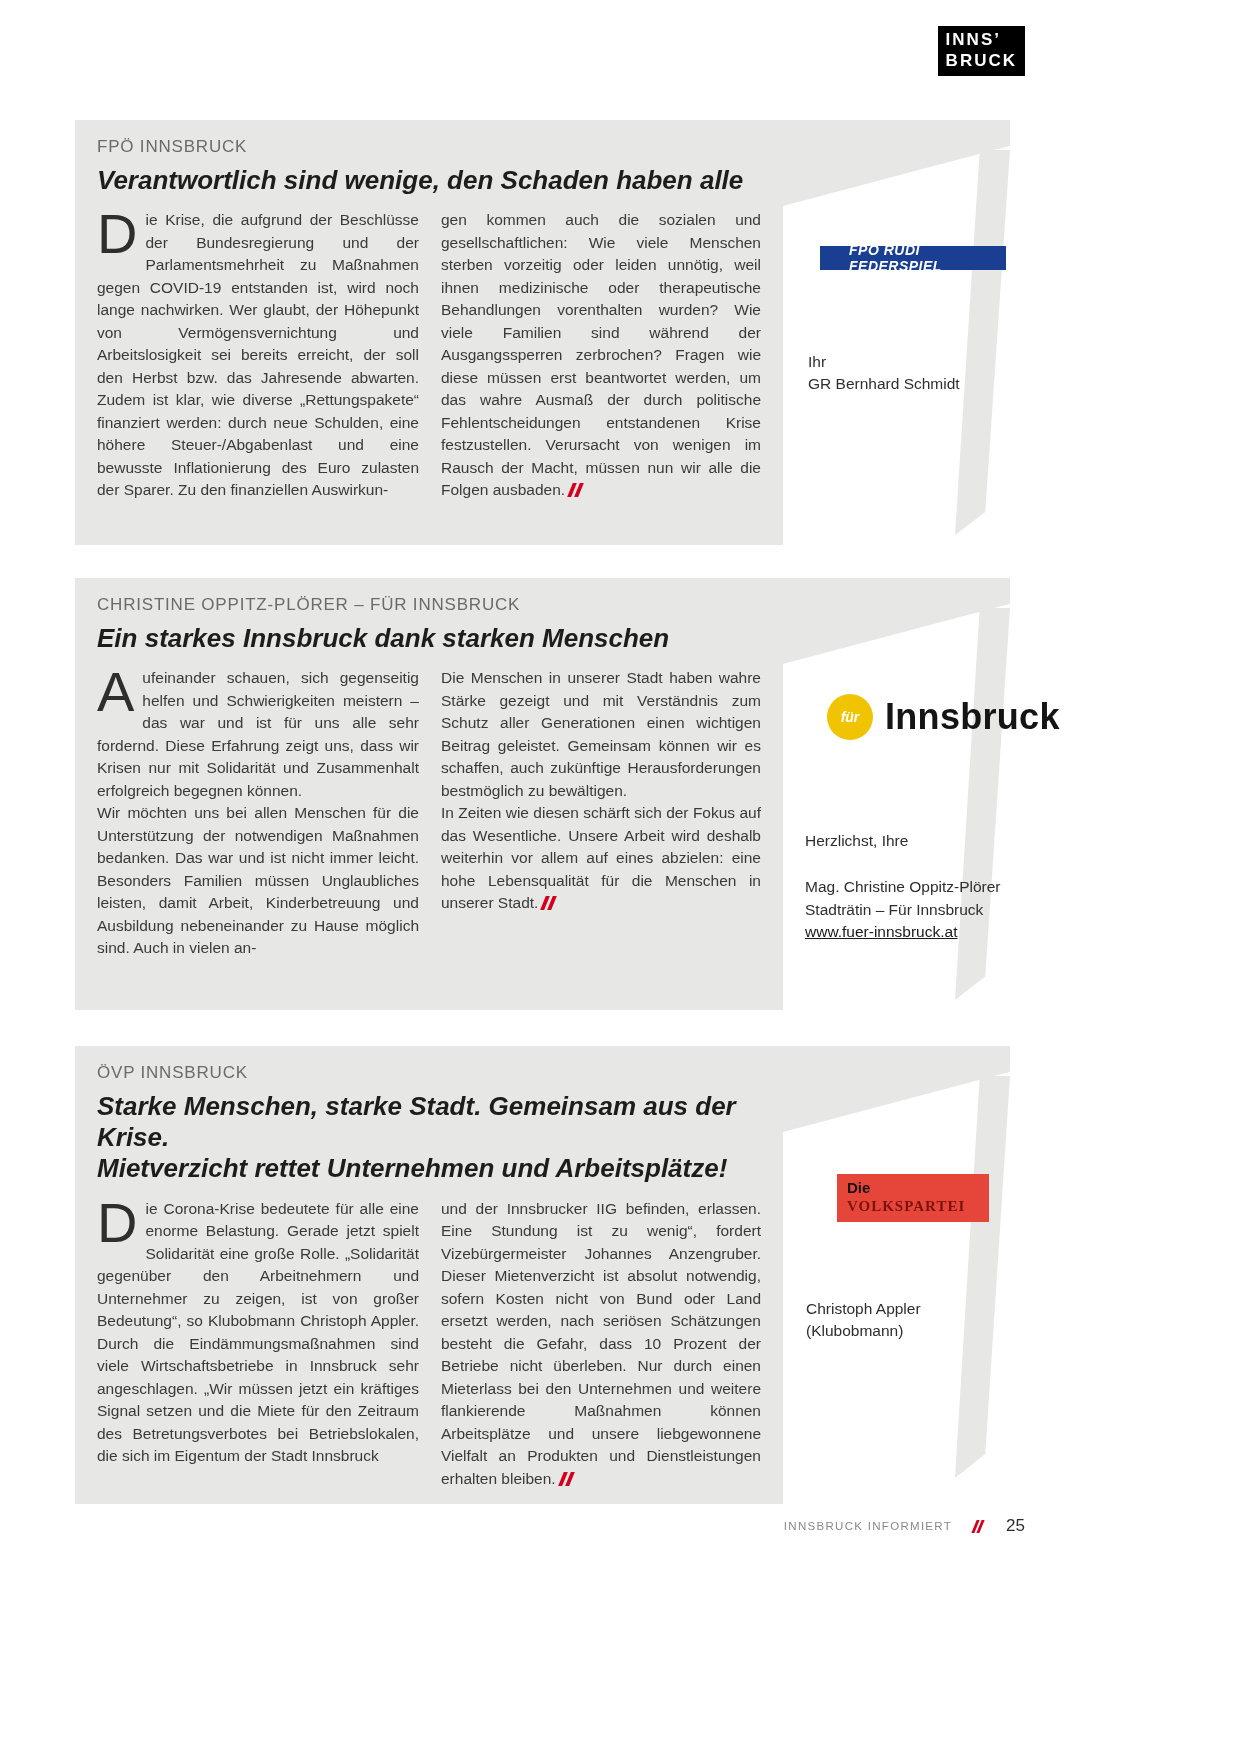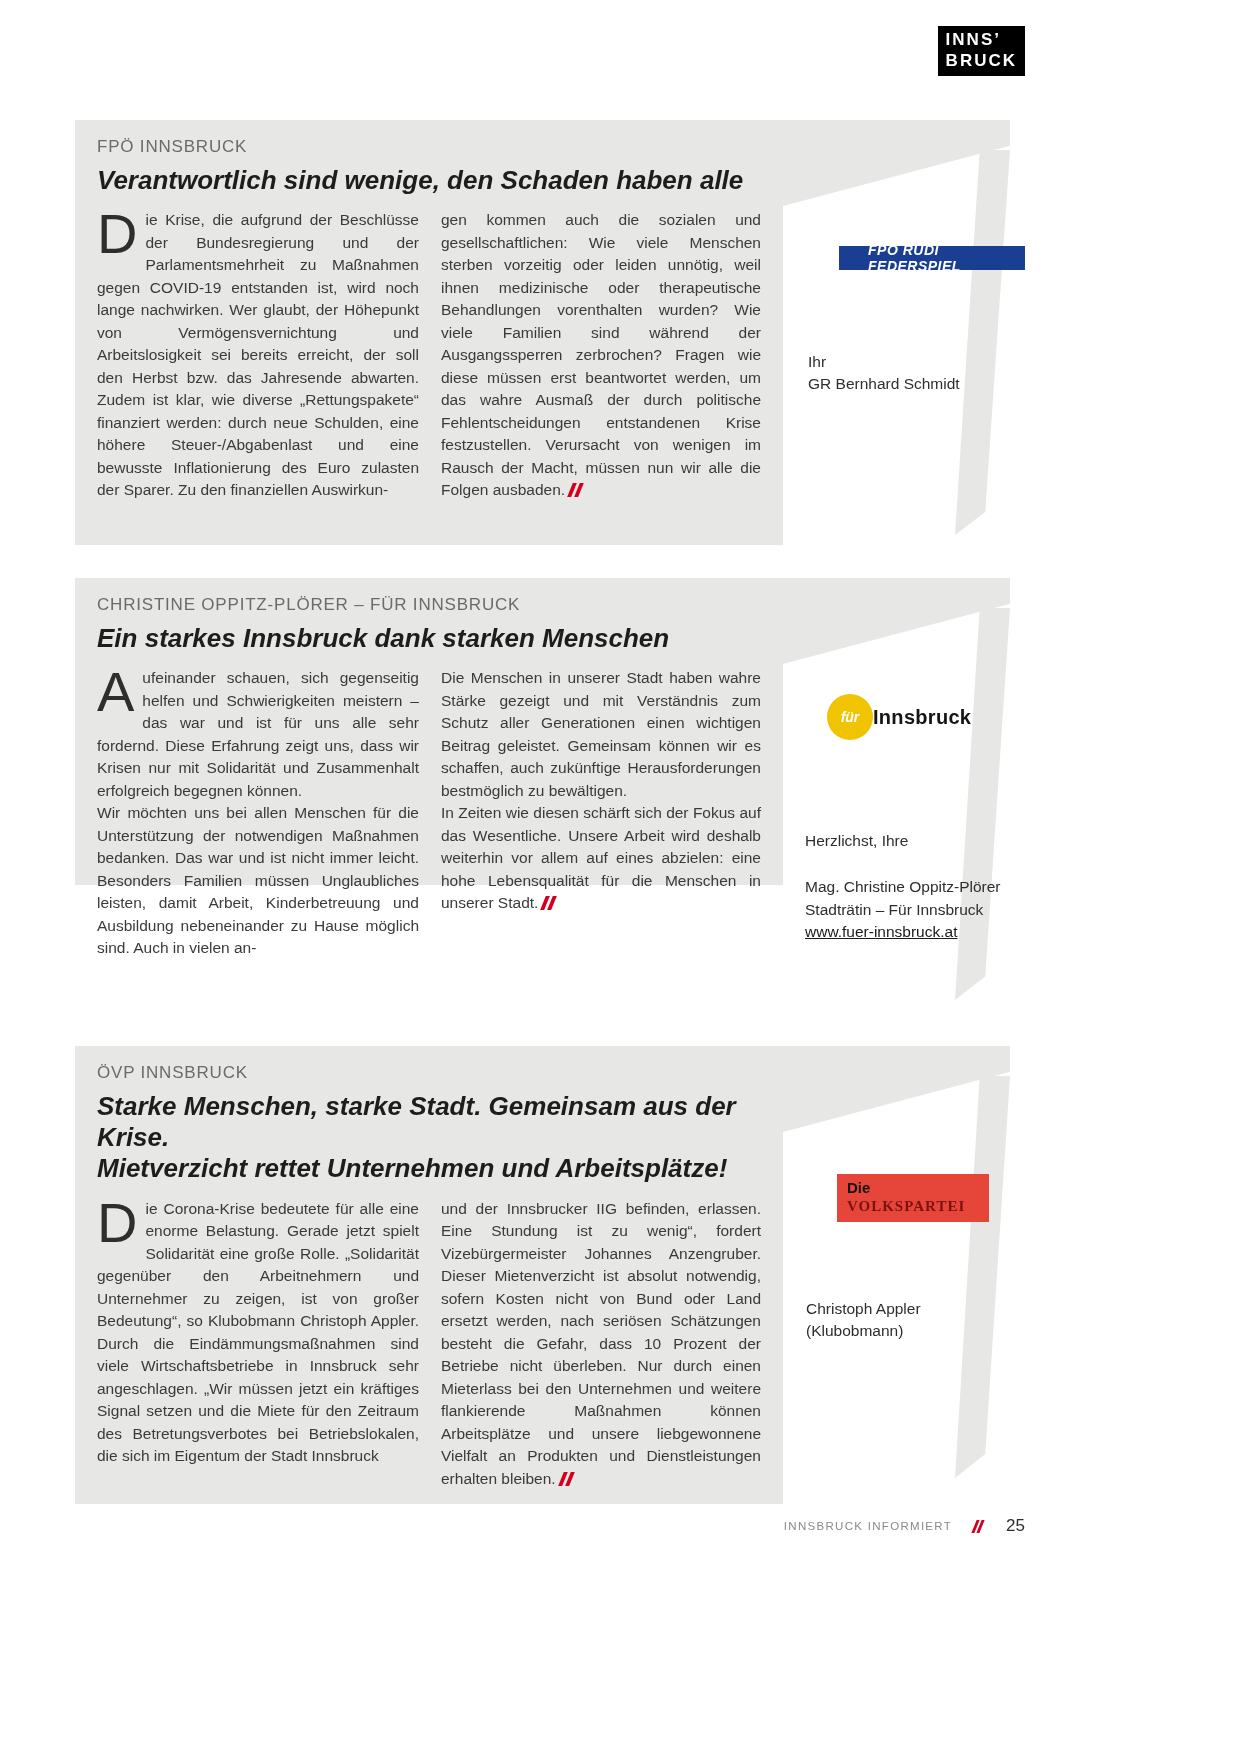--- a/index.html
+++ b/index.html
@@ -67,21 +67,21 @@
     width:186px;height:24px;background:var(--fpoe-blue);color:#fff;
     display:flex;align-items:center;justify-content:center;
     font-weight:bold;font-style:italic;font-size:14px;letter-spacing:.5px;
   }
   .fuer-logo{display:flex;align-items:center;}
   .fuer-circle{
     width:46px;height:46px;border-radius:50%;background:var(--fuer-yellow);
     display:flex;align-items:center;justify-content:center;
     color:#fff;font-style:italic;font-weight:bold;font-size:14px;
   }
-  .fuer-word{font-size:20px;font-weight:bold;color:#151515;margin-left:0;letter-spacing:.3px;}
+  .fuer-word{font-size:36px;font-weight:bold;color:#151515;margin-left:12px;letter-spacing:.3px;}
   .oevp-logo{
     width:152px;height:48px;background:var(--oevp-red);padding:5px 10px;
   }
   .oevp-die{font-size:15px;font-weight:bold;color:#141414;line-height:1.2;}
   .oevp-volkspartei{
     font-family:"Liberation Serif", serif;font-size:15px;font-weight:bold;
     color:#7c1210;letter-spacing:1px;line-height:1.3;
   }
   .link{color:#1a1a1a;text-decoration:underline;cursor:pointer;}
 
@@ -117,30 +117,30 @@
       <div class="cols">
         <div class="col">
           <p><span class="dropcap">D</span><span>ie Krise, die aufgrund der Beschlüsse der Bundesregierung und der Parlamentsmehrheit zu Maßnahmen gegen COVID-19 entstanden ist, wird noch lange nachwirken. Wer glaubt, der Höhepunkt von Vermögensvernichtung und Arbeitslosigkeit sei bereits erreicht, der soll den Herbst bzw. das Jahresende abwarten. Zudem ist klar, wie diverse „Rettungspakete“ finanziert werden: durch neue Schulden, eine höhere Steuer-/Abgabenlast und eine bewusste Inflationierung des Euro zulasten der Sparer. Zu den finanziellen Auswirkun-</span></p>
         </div>
         <div class="col">
           <p><span>gen kommen auch die sozialen und gesellschaftlichen: Wie viele Menschen sterben vorzeitig oder leiden unnötig, weil ihnen medizinische oder therapeutische Behandlungen vorenthalten wurden? Wie viele Familien sind während der Ausgangssperren zerbrochen? Fragen wie diese müssen erst beantwortet werden, um das wahre Ausmaß der durch politische Fehlentscheidungen entstandenen Krise festzustellen. Verursacht von wenigen im Rausch der Macht, müssen nun wir alle die Folgen ausbaden.</span><span class="endmark"><i></i><i></i></span></p>
         </div>
       </div>
     </div>
 
-    <div class="sb-abs fpoe-logo" style="left:764px;top:126px;padding-left:29px;">
+    <div class="sb-abs fpoe-logo" style="left:745px;top:126px;padding-left:29px;">
       <span>FPÖ RUDI FEDERSPIEL</span>
     </div>
     <div class="sb-abs attr" style="left:733px;top:231px;">
       <div>Ihr</div>
       <div>GR Bernhard Schmidt</div>
     </div>
   </section>
 
-  <section class="article" style="top:578px;height:307px;">
+  <section class="article" style="top:578px;height:432px;">
     <div class="bg-main"></div>
     <div class="bg-deco-top"></div>
     <div class="bg-deco-strip" style="height:392px;"></div>
 
     <div class="content">
       <div class="kicker">CHRISTINE OPPITZ-PLÖRER – FÜR INNSBRUCK</div>
       <h2 class="headline">Ein starkes Innsbruck dank starken Menschen</h2>
       <div class="cols">
         <div class="col">
           <p><span class="dropcap">A</span><span>ufeinander schauen, sich gegenseitig helfen und Schwierigkeiten meistern – das war und ist für uns alle sehr fordernd. Diese Erfahrung zeigt uns, dass wir Krisen nur mit Solidarität und Zusammenhalt erfolgreich begegnen können.</span></p>

